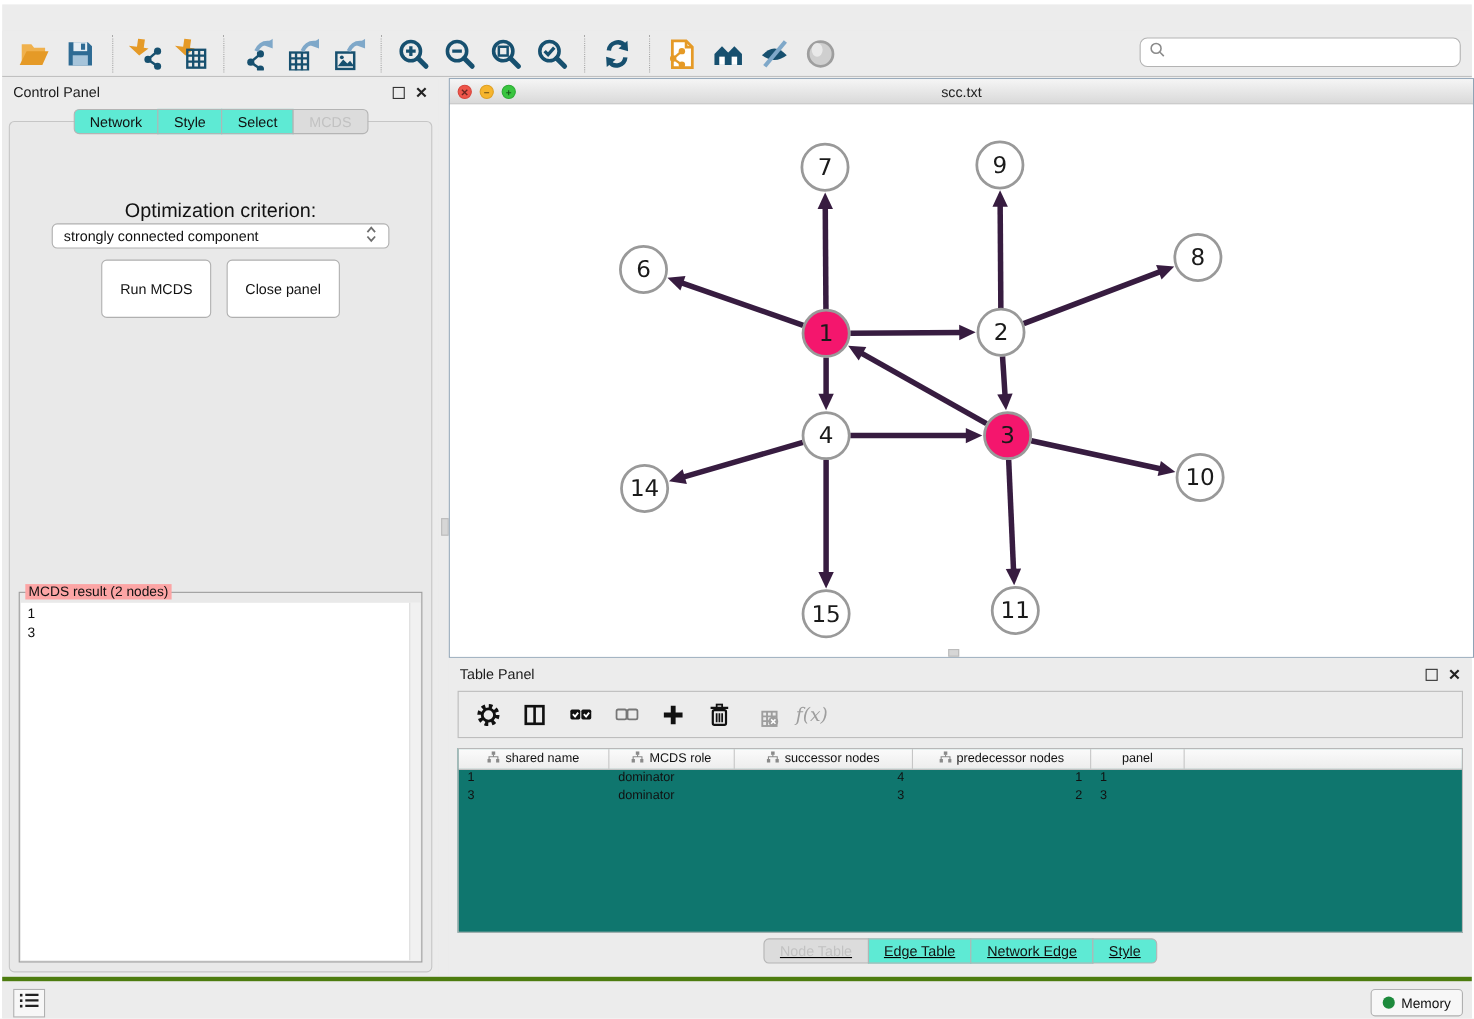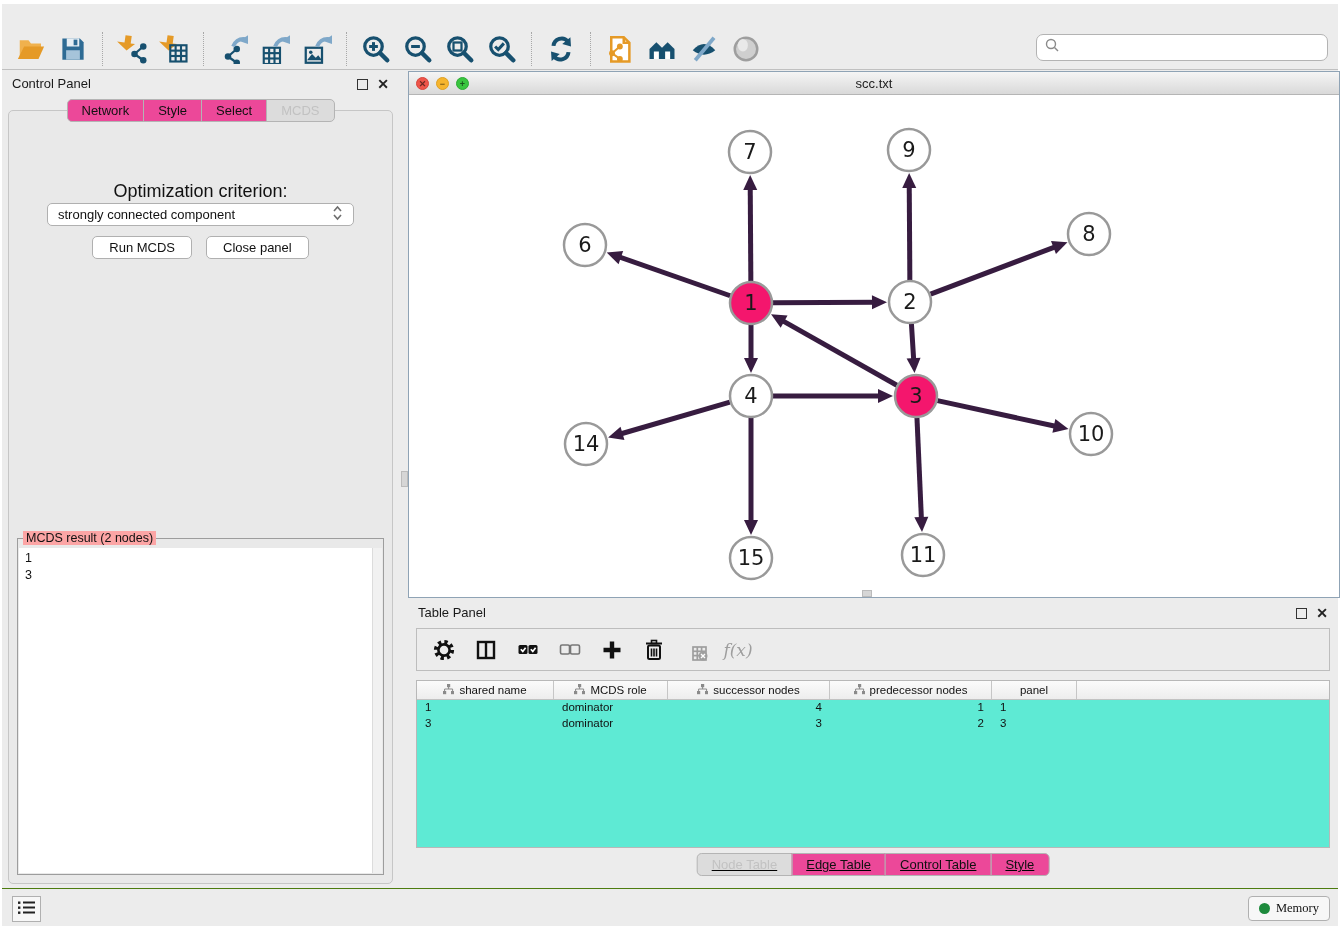--- a/index.html
+++ b/index.html
@@ -27,33 +27,33 @@
   
   .control-panel { position:absolute; left:0; top:67px; width:397px; bottom:38px; background:#ececec; }
   .panel-header { position:absolute; left:0; top:0; right:0; height:26px; }
   .panel-title { position:absolute; left:10px; top:5px; font-size:13px; color:#1a1a1a; }
   .float-btn { position:absolute; width:11px; height:11px; border:1.5px solid #333; top:8px; }
   .close-btn { position:absolute; top:5px; font-size:14px; font-weight:bold; color:#222; }
   .cp-body { position:absolute; left:6px; top:39px; right:6px; bottom:4px; background:#e9e9e9;
     border:1px solid #c6c6c6; border-radius:5px; }
   .tab-strip { position:absolute; display:flex; z-index:5; }
   .cp-tabs { left:50%; transform:translateX(-50%); top:28px; }
-  .tab { font-size:13px; padding:3px 14px; background:#ec4899; border:1px solid #b4b4b4; margin-left:-1px;
+  .tab { font-size:13px; padding:3px 14px; background:#5eead4; border:1px solid #b4b4b4; margin-left:-1px;
     color:#111; white-space:nowrap; }
   .tab:first-child { border-radius:5px 0 0 5px; margin-left:0; }
   .tab:last-child { border-radius:0 5px 5px 0; }
   .tab.selected { background:#dcdcdc; color:#c2c2c2; }
   .opt-label { position:absolute; left:0; right:0; top:70px; text-align:center; font-size:18px; color:#111; }
   .select-box { position:absolute; left:38px; right:38px; top:92px; height:23px; background:#fff;
     border:1px solid #b0b0b0; border-radius:5px; font-size:13px; display:flex; align-items:center;
     padding:0 10px; color:#111;gap:45px; }
   .select-box .stepper { margin-left:auto; }
   .btn-row { position:absolute; left:0; right:0; top:125px; display:flex; justify-content:center; gap:14px; }
   .push-btn { font-size:13px; background:#fff; border:1px solid #b0b0b0; border-radius:5px;
-    padding:3px 16px; color:#111; }
+    padding:18px 16px; color:#111; }
   .result-group { position:absolute; left:8px; right:8px; top:427px; bottom:8px; border:1px solid #9d9d9d; }
   .result-legend { position:absolute; top:-8px; left:5px; background:#fca5a5; padding:0 3px;
     font-size:12.5px; color:#111; }
   .result-area { position:absolute; left:1px; right:1px; top:9px; bottom:1px; background:#fff;
     font-size:12.5px; color:#111; padding:2px 6px; line-height:17px; white-space:pre; }
   .result-scroll { position:absolute; right:1px; top:9px; bottom:1px; width:10px; background:#f1f1f1;
     border-left:1px solid #dcdcdc; }
 
   
   .v-splitter { position:absolute; left:398px; top:67px; width:9px; bottom:38px; background:#ececec; }
@@ -72,31 +72,31 @@
   .nl-yellow { background:#f6b52e; border:1px solid #dfa023; }
   .nl-green { background:#39c53f; border:1px solid #2cab34; }
   .net-title { position:absolute; left:0; right:0; top:4px; text-align:center; font-size:13px; color:#222; }
   .net-canvas { position:absolute; left:0; top:23px; right:0; bottom:0; background:#fff; }
   .net-canvas svg { display:block; }
 
   
   .table-panel { position:absolute; left:406px; top:596px; right:0; bottom:38px; background:#ececec; }
   .tp-toolbar { position:absolute; left:8px; right:8px; top:28px; height:43px; background:#ececec;
     border:1px solid #bdbdbd; display:flex; align-items:center; gap:16px; padding:0 14px; }
-  .tp-table { position:absolute; left:8px; right:8px; top:80px; bottom:40px; background:#5eead4; border:1px solid #b8b8b8; }
+  .tp-table { position:absolute; left:8px; right:8px; top:80px; bottom:40px; background:#0f766e; border:1px solid #b8b8b8; }
   .tp-header { display:flex; height:19px; background:linear-gradient(#fbfbfb,#ededed); border-bottom:1px solid #c2c2c2; }
   .tp-hcell { display:flex; align-items:center; justify-content:center; gap:5px; font-size:11.5px;
     color:#111; border-right:1px solid #c6c6c6; overflow:hidden; }
   .tp-row { display:flex; height:16px; font-size:11.5px; color:#111; }
   .tp-cell { padding:1px 8px; overflow:hidden; white-space:nowrap; }
   .tp-tabs { left:50%; transform:translateX(-50%); bottom:12px; position:absolute; display:flex;text-decoration:underline; }
 
   
   .statusbar { position:absolute; left:0; bottom:0; right:0; height:38px; background:#ececec;
-    border-top:1px solid #4d7c0f;font-family:Liberation Serif, serif; }
+    border-top:4px solid #4d7c0f; }
   .sb-left-btn { position:absolute; left:10px; top:7px; width:29px; height:26px; background:#f7f7f7;
     border:1px solid #b0b0b0; display:flex; align-items:center; justify-content:center; }
   .memory-btn { position:absolute; right:8px; top:7px; height:25px; background:#f7f7f7;
     border:1px solid #b0b0b0; border-radius:4px; display:flex; align-items:center; gap:6px;
     padding:0 10px; font-size:12.5px; color:#111; }
   .mem-dot { width:11px; height:11px; border-radius:50%; background:#1d8a3c; }
 </style>
 </head>
 <body>
 
@@ -530,21 +530,21 @@
             <div class="tp-cell" style="width:114px;text-align:left">dominator</div>
             <div class="tp-cell" style="width:162px;text-align:right">3</div>
             <div class="tp-cell" style="width:162px;text-align:right">2</div>
             <div class="tp-cell" style="width:85px;text-align:left">3</div>
           </div>
         </div>
     </div>
     <div class="tp-tabs tab-strip" id="tp-tabs">
         <div class="tab selected">Node Table</div>
         <div class="tab">Edge Table</div>
-        <div class="tab">Control Table</div>
+        <div class="tab">Network Edge</div>
         <div class="tab">Style</div>
       </div>
   </div>
 
   <div class="statusbar">
     <div class="sb-left-btn">
       <span>
         <svg width="18" height="15" viewBox="0 0 18 15">
             <g stroke="#222" stroke-width="2">
               <line x1="5" y1="2.5" x2="17" y2="2.5"></line>

